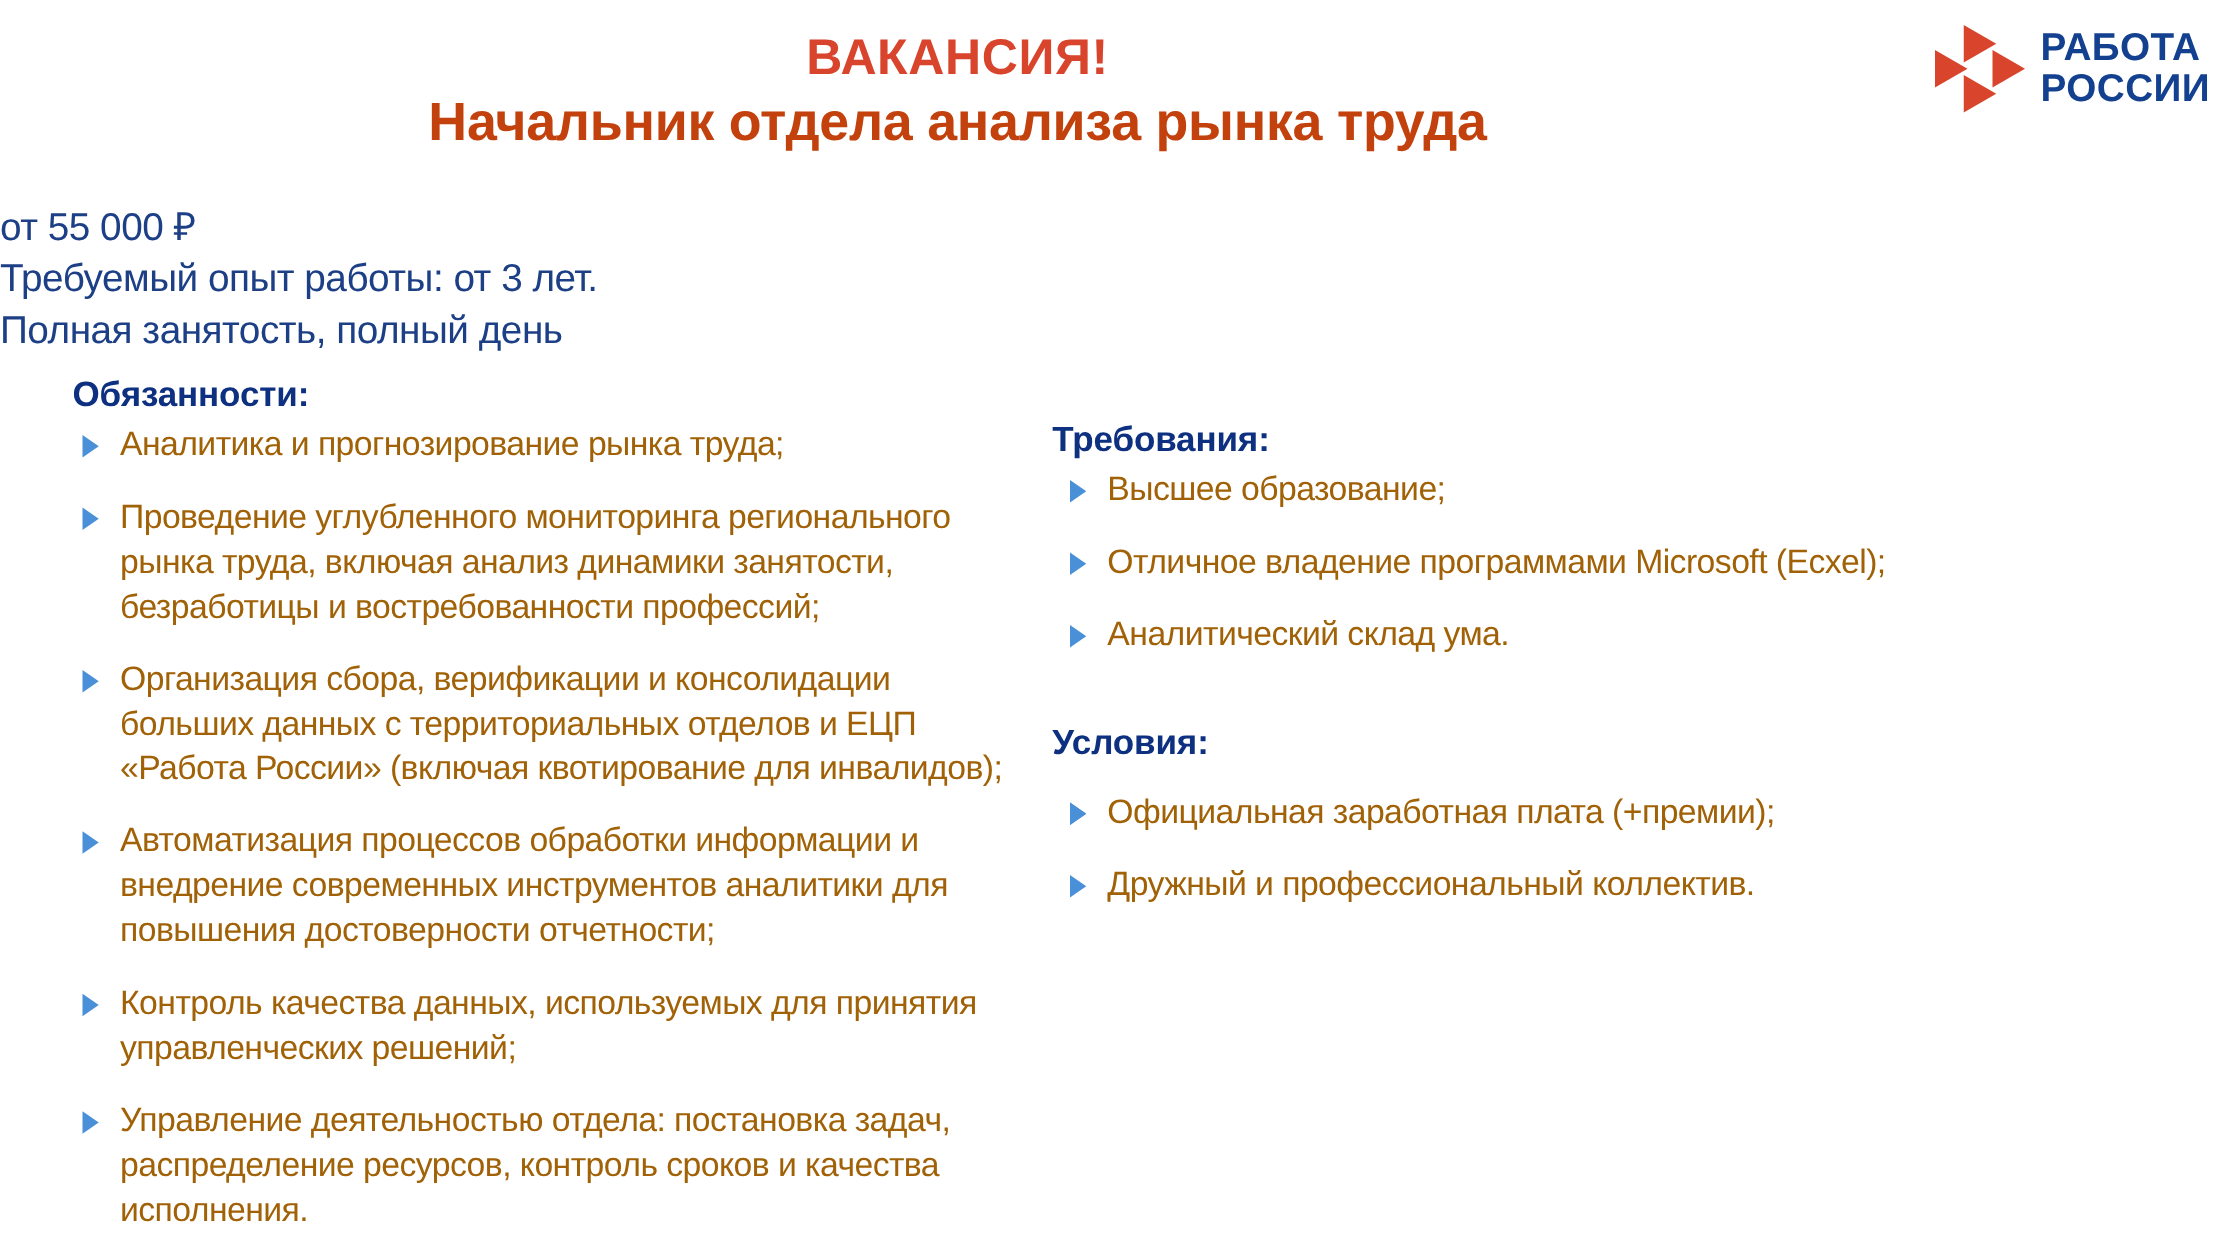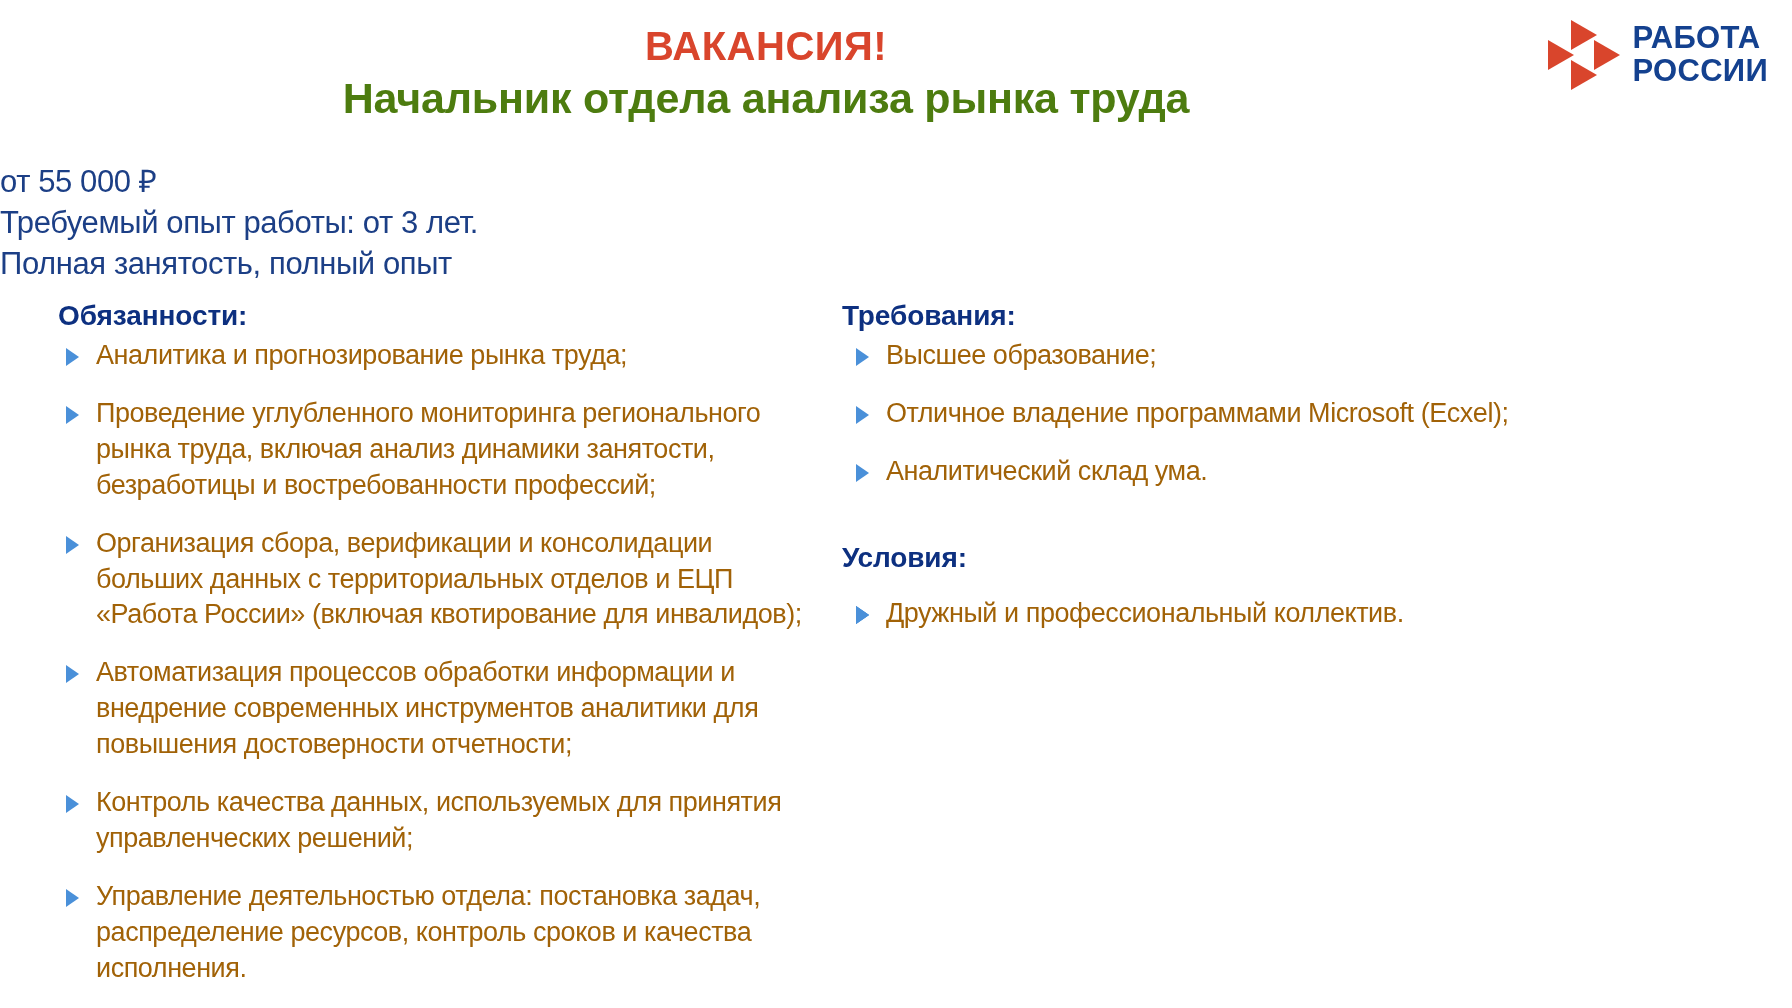--- a/index.html
+++ b/index.html
@@ -60,21 +60,21 @@
     padding-left: 16px;
   }
   #vacancy-word {
     color: #d9452c;
     font-weight: bold;
     font-size: 40px;
     letter-spacing: 0.5px;
     line-height: 1.12;
   }
   #job-title {
-    color: #4d7c0f;
+    color: #c2410c;
     font-weight: bold;
     font-size: 43px;
     letter-spacing: -0.2px;
     line-height: 1.2;
     margin-top: 4px;
   }
 
   
   #summary {
     position: absolute;
@@ -93,21 +93,21 @@
     position: absolute;
     top: 300px;
     left: 0;
     width: 1637px;
     display: flex;
   }
   .col {
     box-sizing: border-box;
   }
   .col.left  { width: 910px; padding-left: 58px; padding-right: 28px; }
-  .col.right { width: 882px; padding-left: 8px;  padding-right: 20px; }
+  .col.right { width: 882px; padding-left: 8px;  padding-right: 20px; margin-top: 36px; }
 
   .sec-head {
     color: #0d3080;
     font-weight: bold;
     font-size: 28px;
     letter-spacing: -0.1px;
     margin: 0 0 6px 0;
   }
   .sec-head.spaced { margin-top: 52px; }
 
@@ -155,21 +155,21 @@
 </div>
 
 <div id="title-block">
   <div id="vacancy-word">ВАКАНСИЯ!</div>
   <div id="job-title">Начальник отдела анализа рынка труда</div>
 </div>
 
 <div id="summary">
   <div>от 55 000 ₽</div>
   <div>Требуемый опыт работы:  от 3 лет.</div>
-  <div>Полная занятость, полный опыт</div>
+  <div>Полная занятость, полный день</div>
 </div>
 
 <div id="columns">
 
   <div class="col left">
     <div class="sec-head">Обязанности:</div>
     <ul class="bullets">
       <li><span class="tri-bullet"></span><span>Аналитика и прогнозирование рынка труда;</span></li>
       <li><span class="tri-bullet"></span><span>Проведение углубленного мониторинга регионального рынка труда, включая анализ динамики занятости, безработицы и востребованности профессий;</span></li>
       <li><span class="tri-bullet"></span><span>Организация сбора, верификации и консолидации больших данных с территориальных отделов и ЕЦП «Работа России» (включая квотирование для инвалидов);</span></li>
@@ -183,18 +183,18 @@
     <div class="sec-head">Требования:</div>
     <ul class="bullets">
       <li><span class="tri-bullet"></span><span>Высшее образование;</span></li>
       <li><span class="tri-bullet"></span><span>Отличное владение программами Microsoft (Ecxel);</span></li>
       <li><span class="tri-bullet"></span><span>Аналитический склад ума.</span></li>
     </ul>
 
     <div class="sec-head spaced">Условия:</div>
     <ul class="bullets">
       <li><span class="tri-bullet"></span></li>
-      <li><span class="tri-bullet"></span></li>
+      <li><span class="tri-bullet"></span><span>Официальная заработная плата (+премии);</span></li>
       <li><span class="tri-bullet"></span><span>Дружный и профессиональный коллектив.</span></li>
     </ul>
   </div>
 
 </div>
 
 </body></html>

